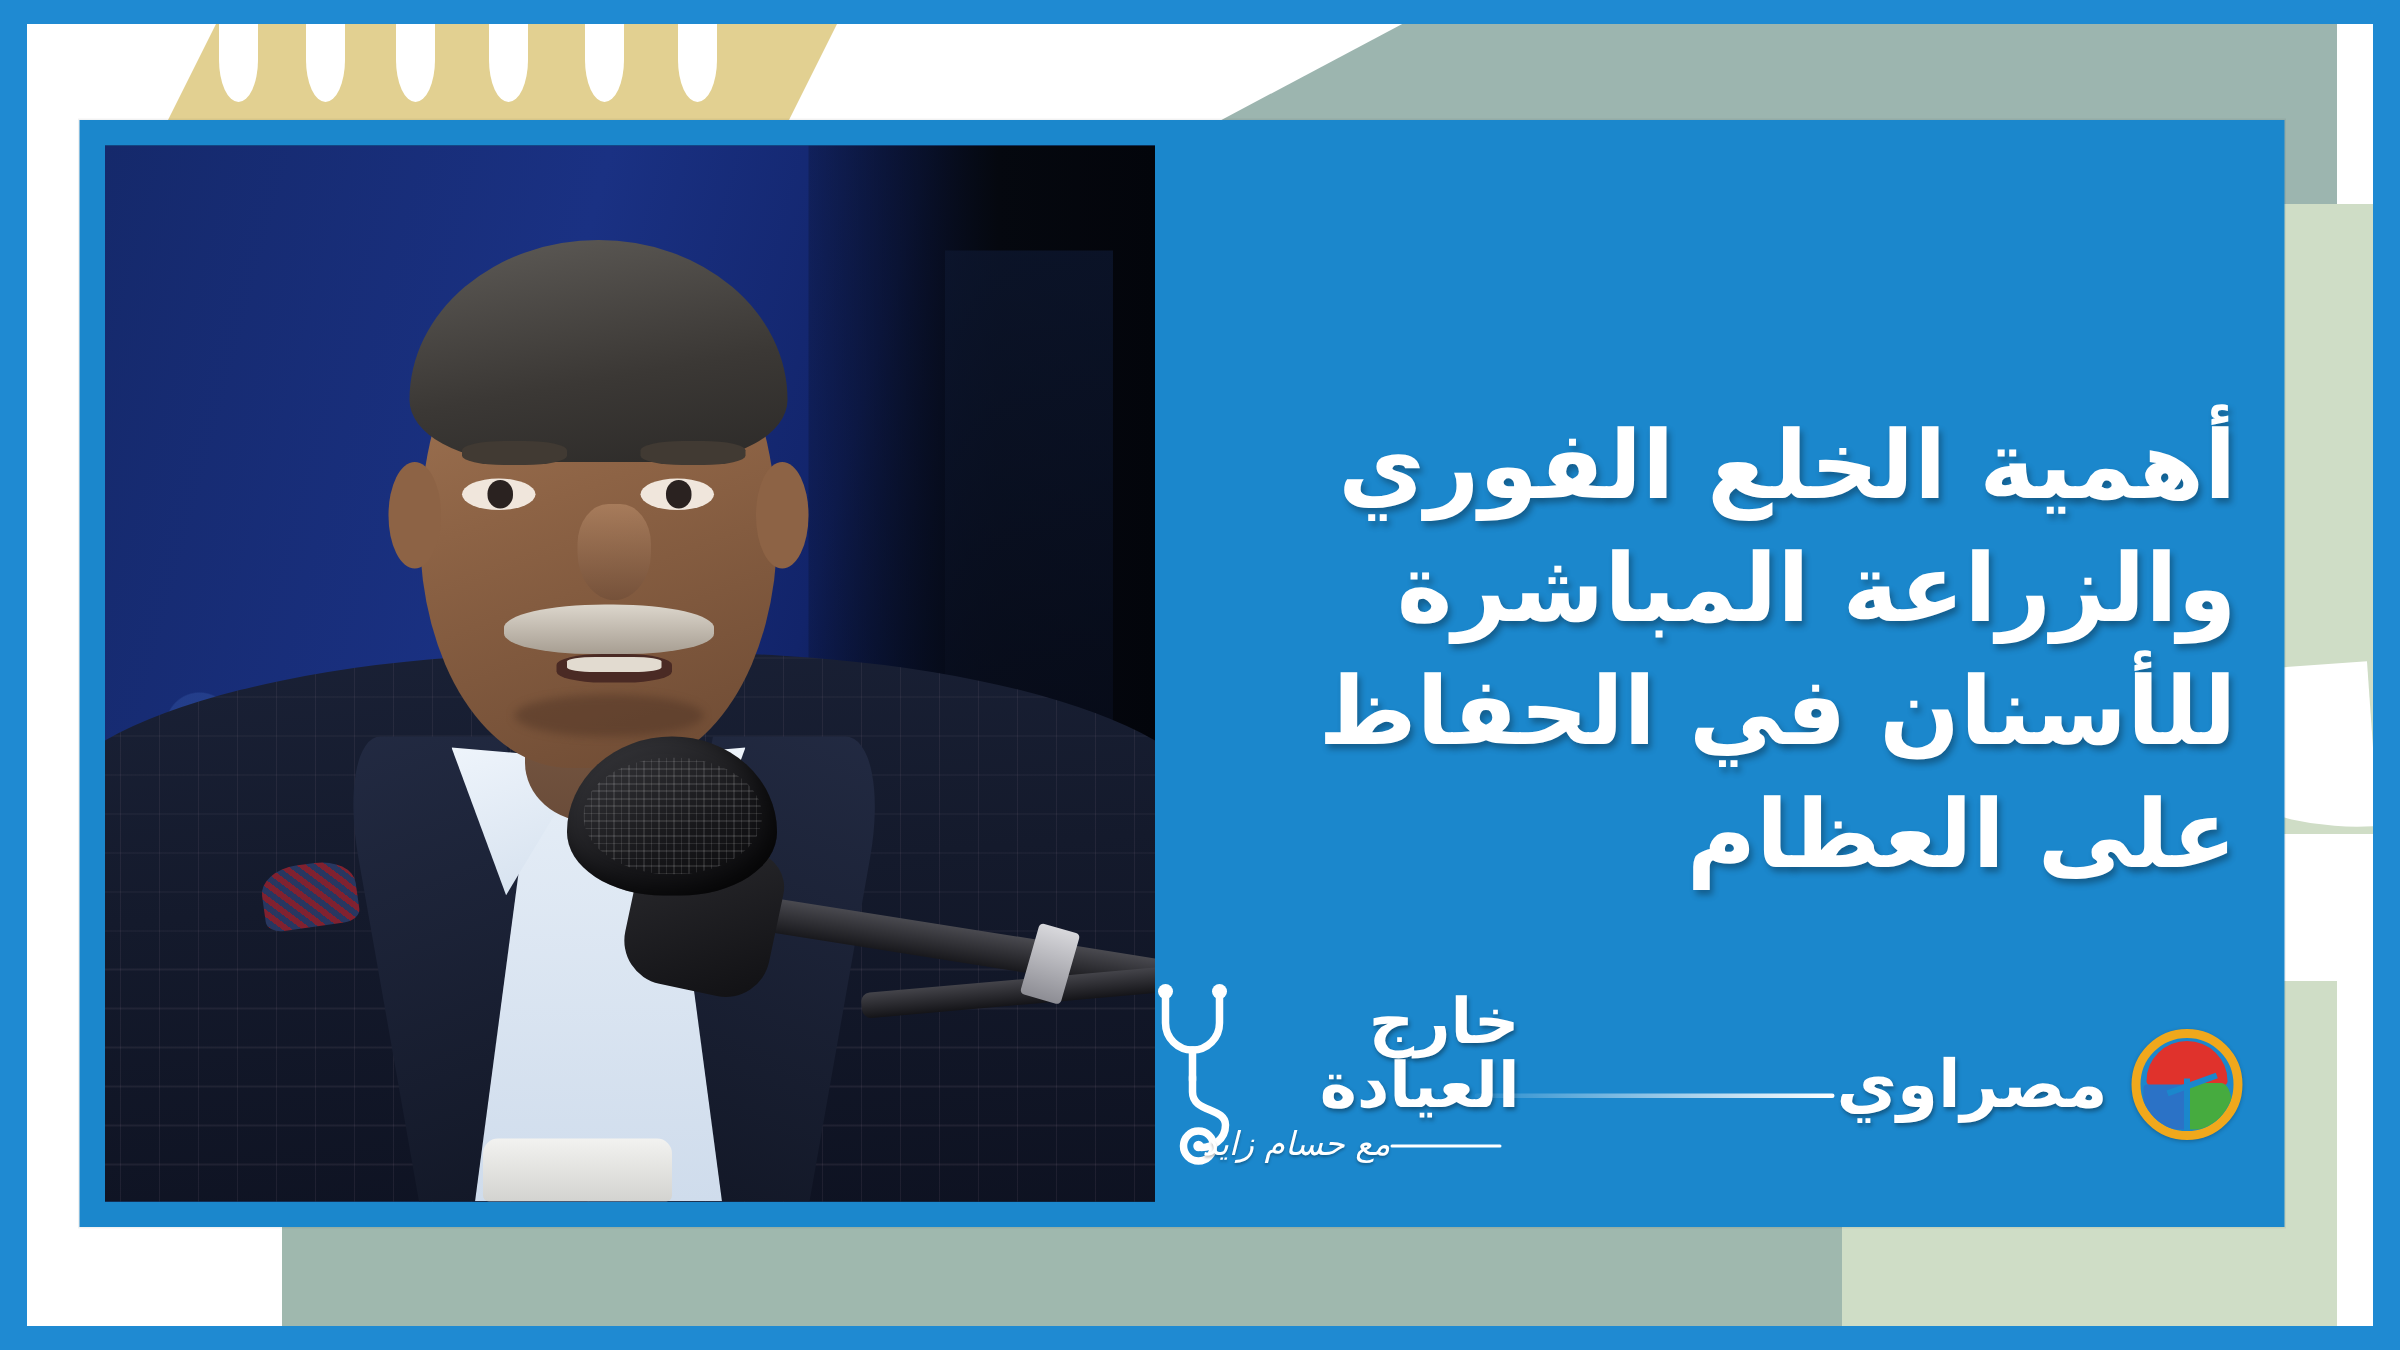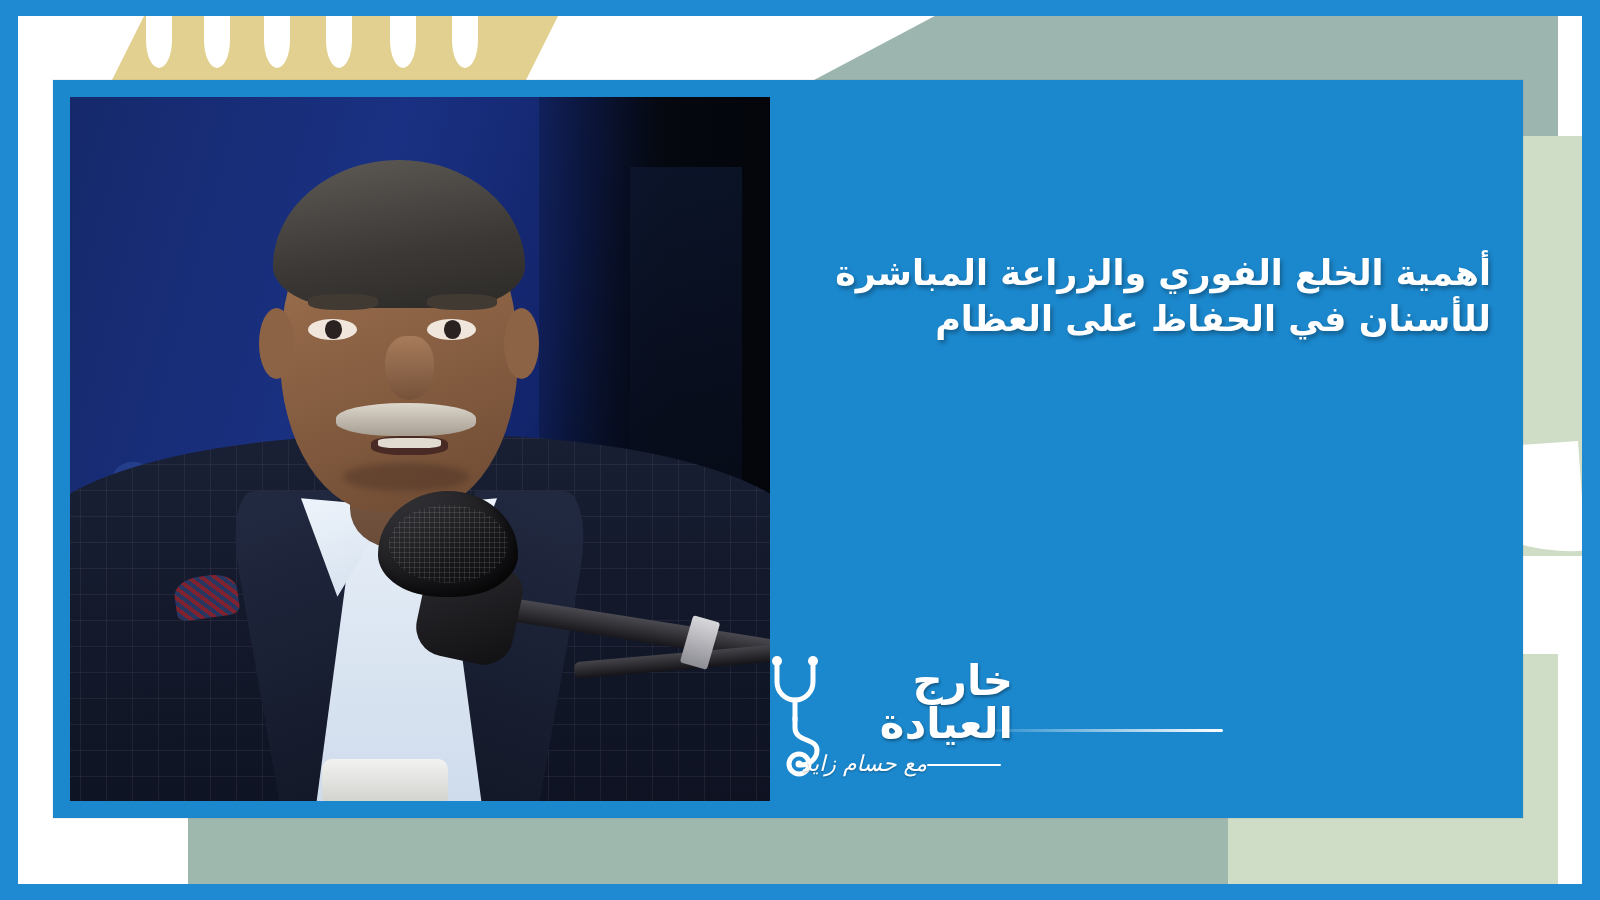--- a/index.html
+++ b/index.html
@@ -179,21 +179,21 @@
 
   
   #headline{
     position:absolute;
     right:32px;top:148px;
     width:680px;
     color:#ffffff;
     direction:rtl;text-align:right;
     font-family:"DejaVu Sans","Liberation Sans",sans-serif;
     font-weight:700;
-    font-size:35px;line-height:1.30;
+    font-size:63px;line-height:1.30;
     letter-spacing:-0.5px;
     text-shadow:2px 3px 4px rgba(0,0,0,.30);
   }
 
   
   #program-logo{
     position:absolute;
     right:510px;bottom:38px;
     width:250px;height:128px;
     direction:rtl;
@@ -345,16 +345,26 @@
           <div>خارج</div>
           <div>العيادة</div>
         </div>
 
         <div id="program-subtitle">
           <span class="rule"></span><span>مع حسام زايد</span>
         </div>
       </div>
 
       <div id="brand-rule"></div>
+      <div id="brand">
+        <div id="brand-mark">
+          <div class="seg seg-red"></div>
+          <div class="seg seg-blue"></div>
+          <div class="seg seg-green"></div>
+          <div class="seg-gap1"></div>
+          <div class="seg-gap2"></div>
+        </div>
+        <div id="brand-name">مصراوي</div>
+      </div>
 
     </div>
   </div>
 </div>
 
 </body></html>

